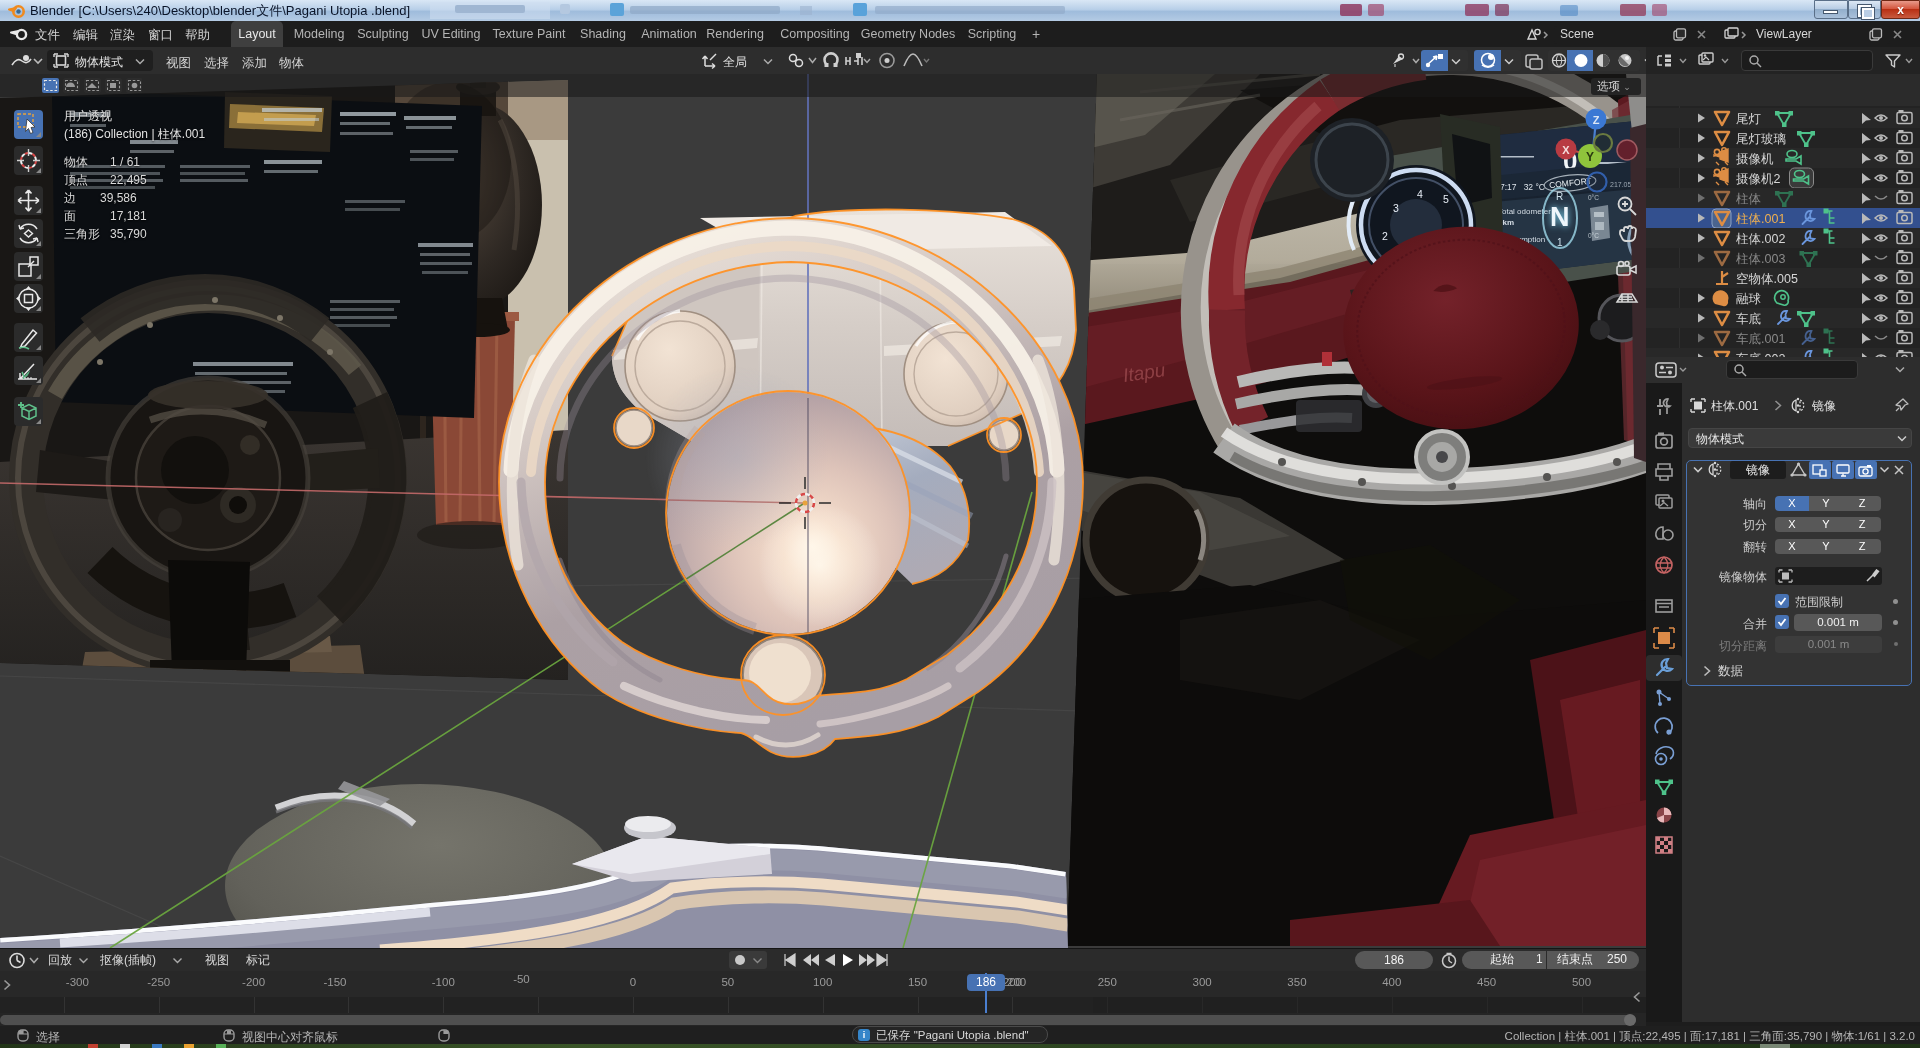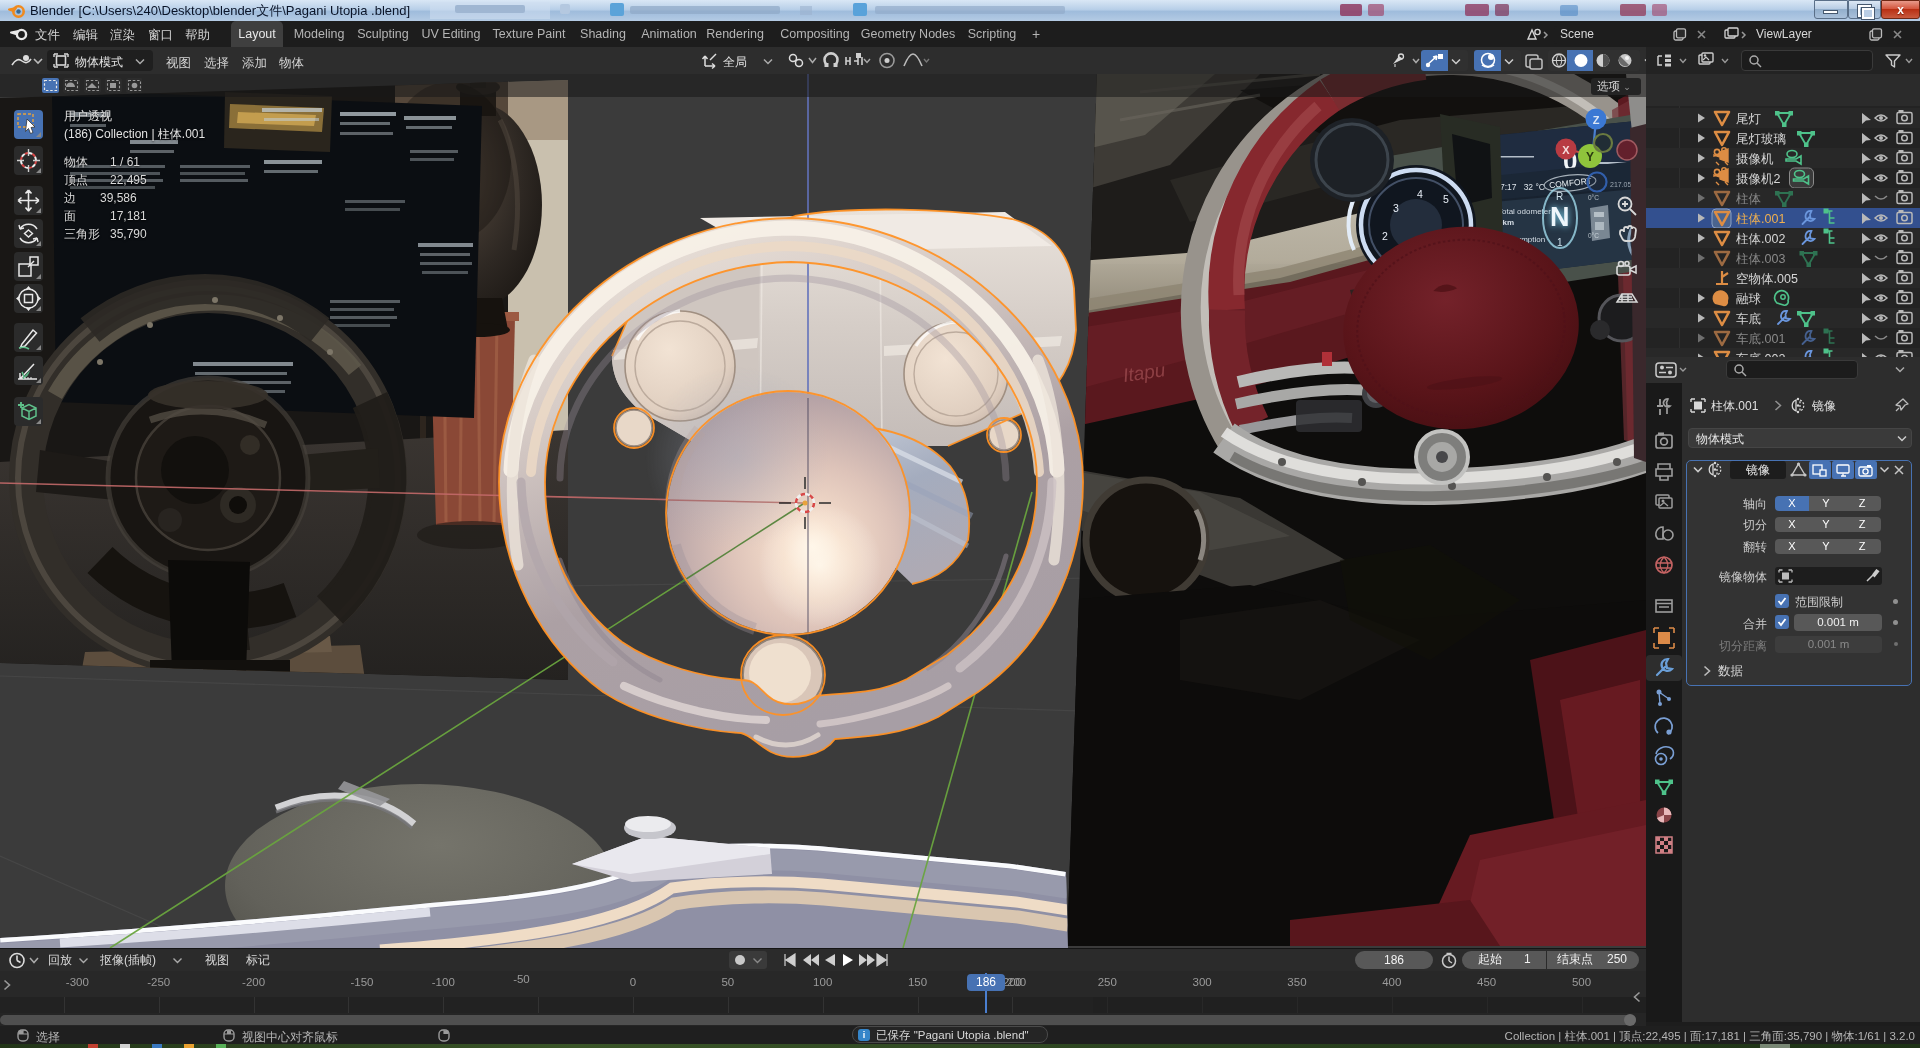--- a/index.html
+++ b/index.html
@@ -1199,27 +1199,27 @@
       <path d="M60,2 L50,8 L60,14 Z" fill="#cfcfcf"></path>
       <path d="M68,2 L78,8 L68,14 Z" fill="#fff"></path>
       <path d="M86,2 l8,6 l-8,6 Z M94,2 l8,6 l-8,6 Z" fill="#cfcfcf" transform="translate(-2,0)"></path>
       <path d="M112,2 v12 M102,2 l9,6 l-9,6 Z" fill="#cfcfcf" stroke="#cfcfcf" stroke-width="1.2"></path>
     </svg>
     <div class="abs" style="left:1355px;top:2px;width:78px;height:18px;background:#585858;border-radius:9px;color:#f2f2f2;font-size:12px;text-align:center;line-height:18px">186</div>
     <svg class="abs" style="left:1440px;top:3px" width="18" height="17" viewBox="0 0 18 17">
 <circle cx="9" cy="9" r="6.5" fill="none" stroke="#c9c9c9" stroke-width="1.5"></circle>
       <path d="M9,9 L9,4.5 M9,9 l3,2 M6.5,1.5 h5" stroke="#c9c9c9" stroke-width="1.5" fill="none"></path>
     </svg>
-    <div class="abs" style="left:1462px;top:2px;width:84px;height:18px;background:#585858;border-radius:9px 0 0 9px;font-size:12px;color:#f0f0f0"><span style="margin-left:16px">起始</span><span style="margin-left:22px">1</span></div>
+    <div class="abs" style="left:1462px;top:2px;width:84px;height:18px;background:#585858;border-radius:9px 0 0 9px;font-size:12px;color:#f0f0f0"><span style="margin-left:28px">起始</span><span style="margin-left:22px">1</span></div>
     <div class="abs" style="left:1547px;top:2px;width:92px;height:18px;background:#585858;border-radius:0 9px 9px 0;font-size:12px;color:#f0f0f0"><span style="margin-left:10px">结束点</span><span style="margin-left:14px">250</span></div>
     <div class="abs" style="left:0;top:22px;width:1646px;height:26px;background:#282828"></div>
     <div class="abs" style="left:38.89999999999998px;top:27px;width:50px;height:14px;text-align:right;font-size:11.5px;color:#9a9a9a">-300</div>
     <div class="abs" style="left:133.75px;top:27px;width:50px;height:14px;text-align:center;font-size:11.5px;color:#9a9a9a">-250</div>
     <div class="abs" style="left:228.60000000000002px;top:27px;width:50px;height:14px;text-align:center;font-size:11.5px;color:#9a9a9a">-200</div>
-    <div class="abs" style="left:323.45px;top:27px;width:50px;height:14px;text-align:right;font-size:11.5px;color:#9a9a9a">-150</div>
+    <div class="abs" style="left:323.45px;top:27px;width:50px;height:14px;text-align:left;font-size:11.5px;color:#9a9a9a">-150</div>
     <div class="abs" style="left:418.3px;top:27px;width:50px;height:14px;text-align:center;font-size:11.5px;color:#9a9a9a">-100</div>
     <div class="abs" style="left:513.15px;top:24px;width:50px;height:14px;text-align:left;font-size:11.5px;color:#9a9a9a">-50</div>
     <div class="abs" style="left:608.0px;top:27px;width:50px;height:14px;text-align:center;font-size:11.5px;color:#9a9a9a">0</div>
     <div class="abs" style="left:702.85px;top:27px;width:50px;height:14px;text-align:center;font-size:11.5px;color:#9a9a9a">50</div>
     <div class="abs" style="left:797.7px;top:27px;width:50px;height:14px;text-align:center;font-size:11.5px;color:#9a9a9a">100</div>
     <div class="abs" style="left:892.55px;top:27px;width:50px;height:14px;text-align:center;font-size:11.5px;color:#9a9a9a">150</div>
     <div class="abs" style="left:987.4px;top:27px;width:50px;height:14px;text-align:center;font-size:11.5px;color:#9a9a9a">200</div>
     <div class="abs" style="left:1082.25px;top:27px;width:50px;height:14px;text-align:center;font-size:11.5px;color:#9a9a9a">250</div>
     <div class="abs" style="left:1177.1px;top:27px;width:50px;height:14px;text-align:center;font-size:11.5px;color:#9a9a9a">300</div>
     <div class="abs" style="left:1271.95px;top:27px;width:50px;height:14px;text-align:center;font-size:11.5px;color:#9a9a9a">350</div>

